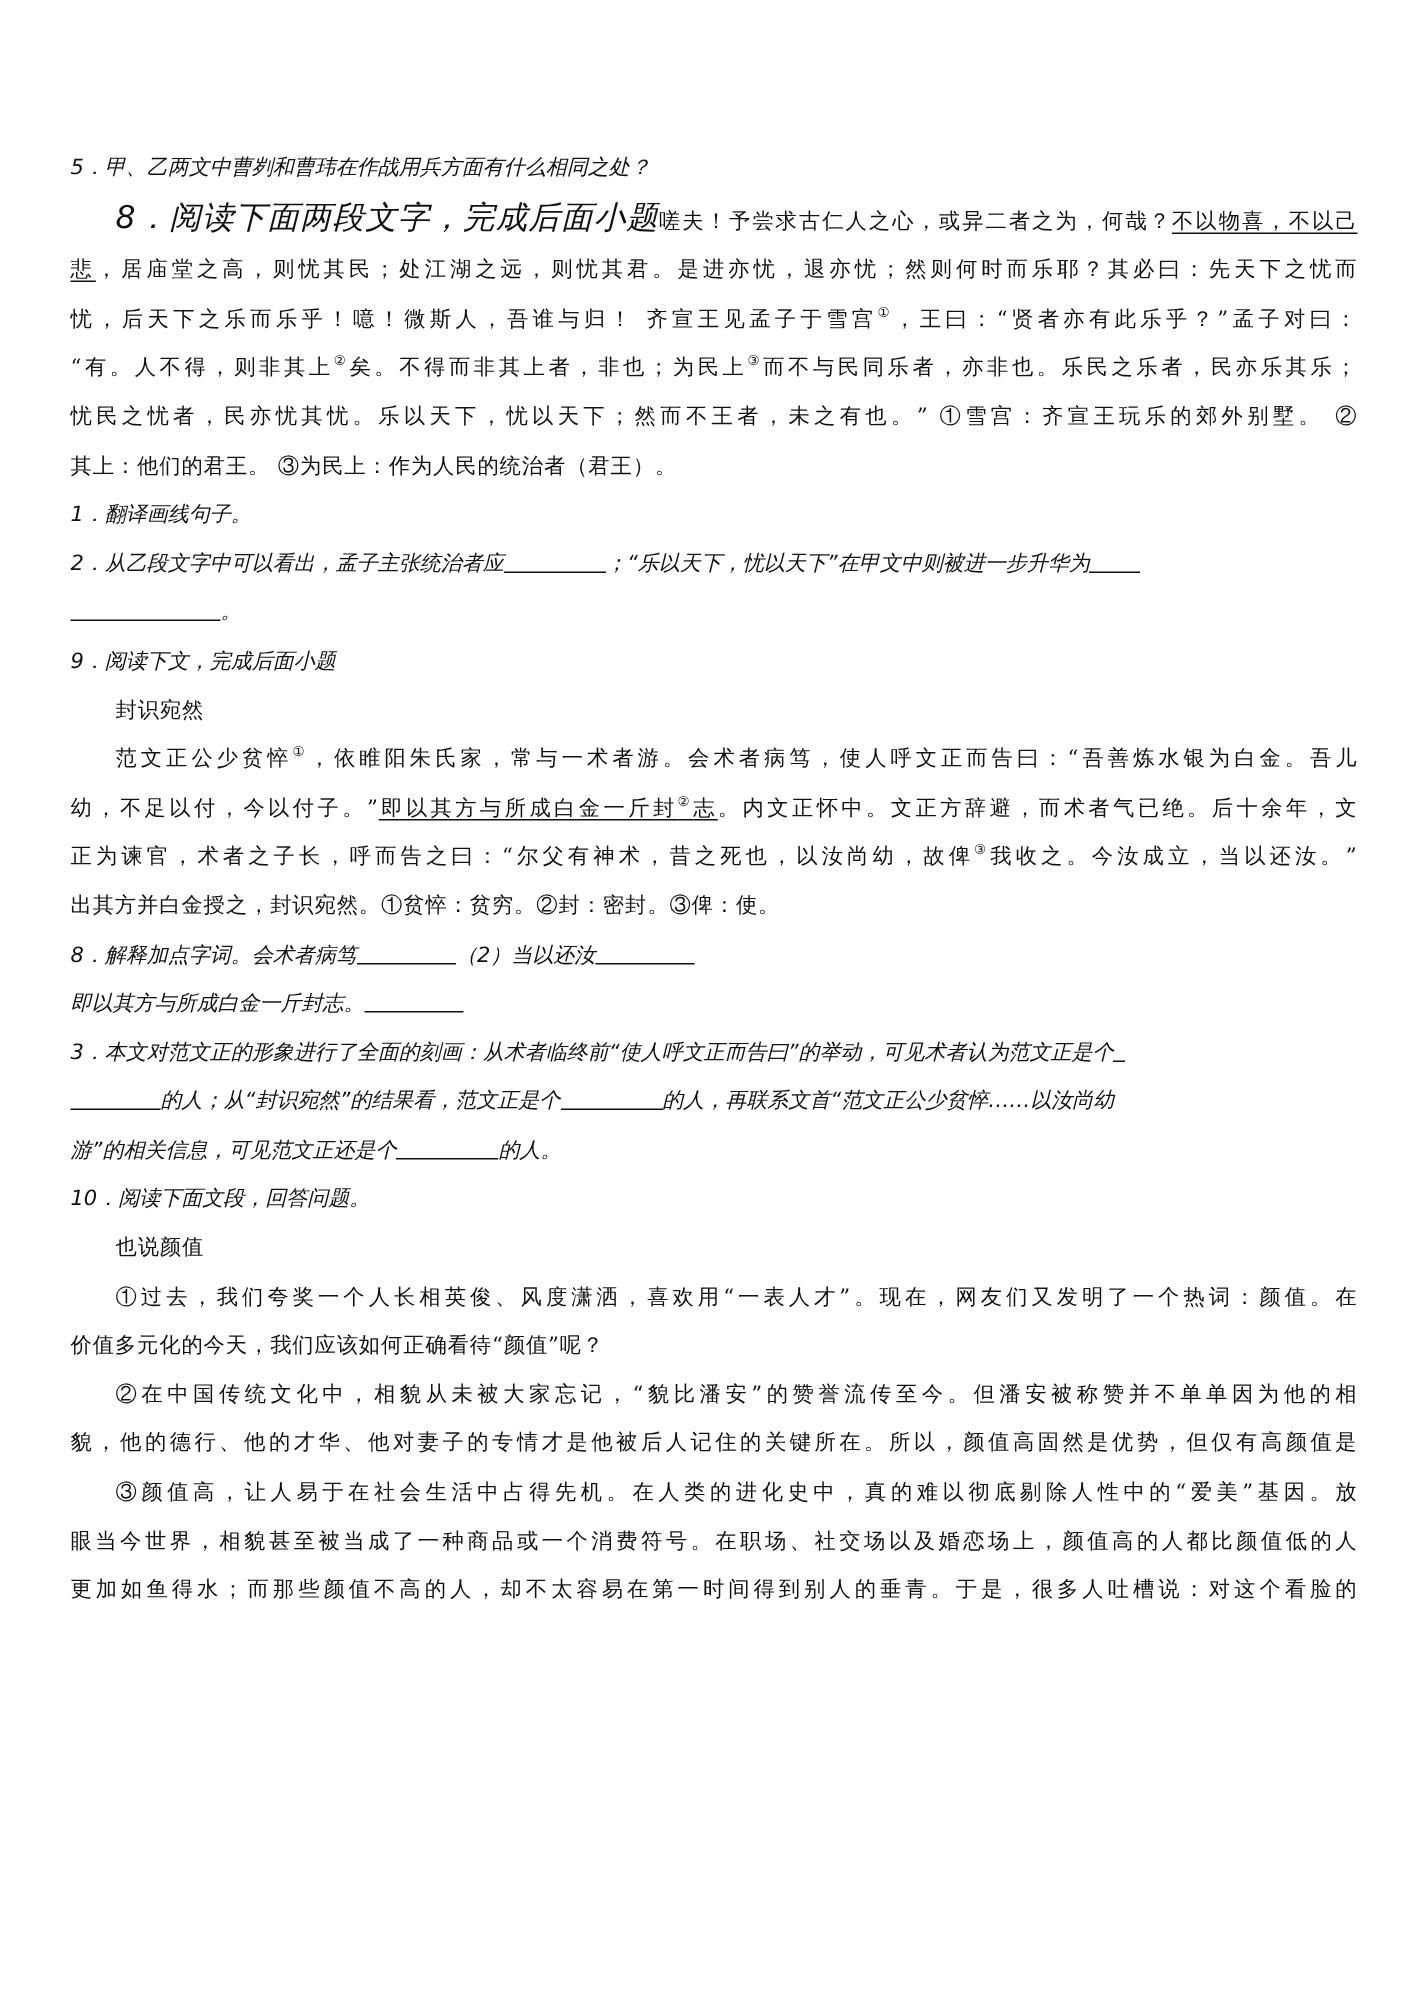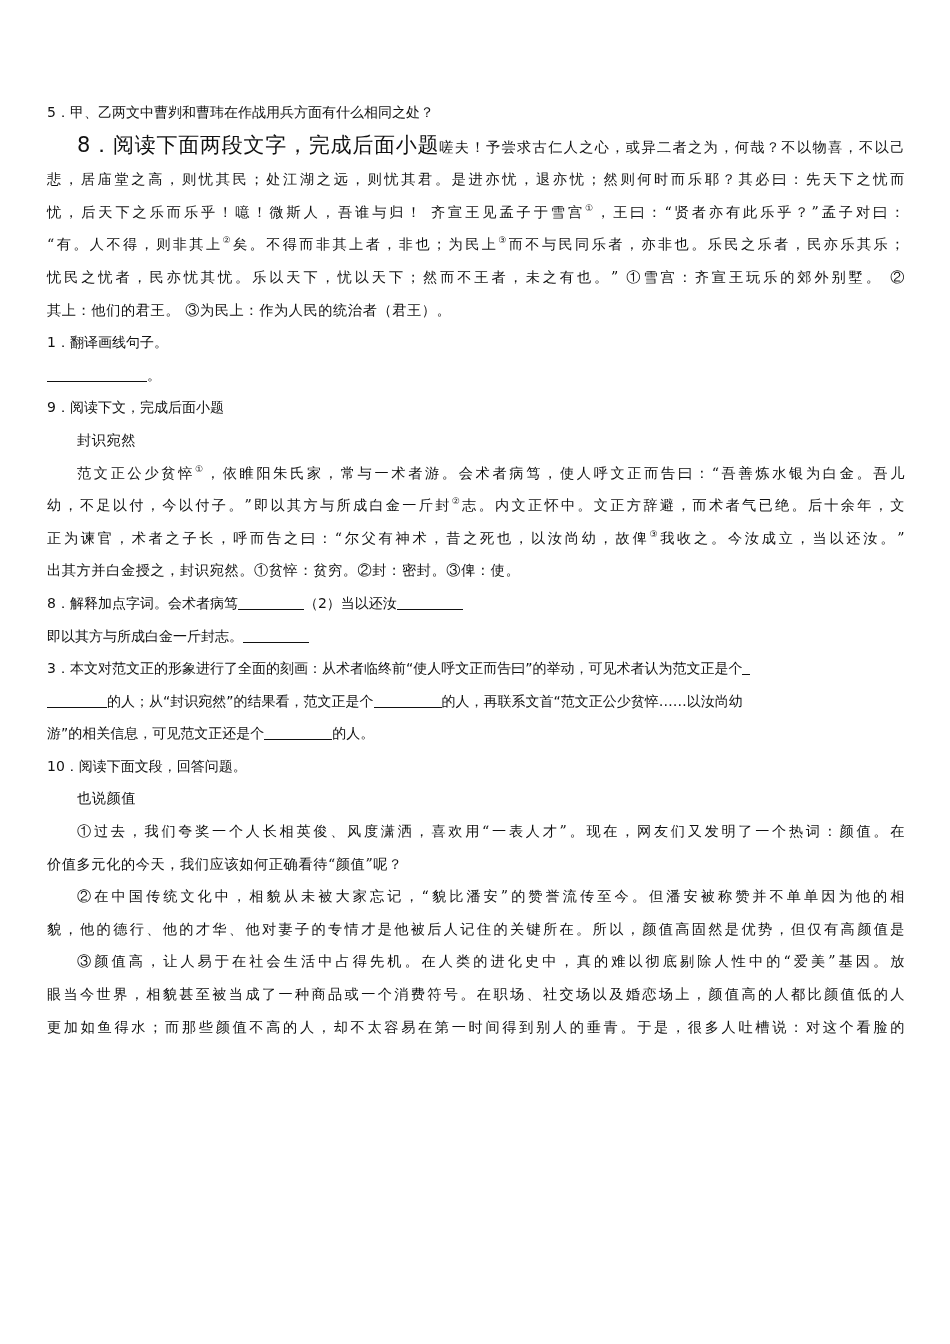--- a/index.html
+++ b/index.html
@@ -1,23 +1,23 @@
 <!DOCTYPE html>
 <html><head>
 <meta charset="utf-8">
 <style>
   html, body { margin: 0; padding: 0; background: #ffffff; }
   body { width: 950px; height: 1344px; position: relative; overflow: hidden;
          font-family: "DejaVu Serif", "Liberation Serif", serif; color: #111; }
   .page { position: absolute; left: 47px; top: 96px; width: 858px; }
   .line { font-size: 14.2px; line-height: 32.6px; white-space: nowrap; letter-spacing: 0.6px; }
   .indent { padding-left: 30px; }
-  .q { font-family: "DejaVu Sans", "Liberation Sans", sans-serif; font-size: 14px; letter-spacing: 0; }
+  .q { font-family: "DejaVu Sans", "Liberation Sans", sans-serif; font-size: 14px; letter-spacing: 0; font-style: italic; }
   .big { font-size: 21px; }
-  .u { text-underline-offset: 3px; }
+  .u { text-decoration: underline; text-underline-offset: 3px; }
   .blank { display: inline-block; border-bottom: 1px solid #111; height: 14px; vertical-align: -2px; }
   sup { font-size: 9px; vertical-align: 6px; line-height: 0; }
   .just { text-align: justify; text-align-last: justify; }
 </style>
 </head>
 <body>
 
 <div class="page">
 
   <div class="line q">5．甲、乙两文中曹刿和曹玮在作战用兵方面有什么相同之处？</div>
@@ -31,20 +31,23 @@
   <div class="line just">
     <span>忧，后天下之乐而乐乎！噫！微斯人，吾谁与归！ 齐宣王见孟子于雪宫</span><sup>①</sup><span>，王曰：“贤者亦有此乐乎？”孟子对曰：</span>
   </div>
   <div class="line just">
     <span>“有。人不得，则非其上</span><sup>②</sup><span>矣。不得而非其上者，非也；为民上</span><sup>③</sup><span>而不与民同乐者，亦非也。乐民之乐者，民亦乐其乐；</span>
   </div>
   <div class="line just">忧民之忧者，民亦忧其忧。乐以天下，忧以天下；然而不王者，未之有也。” ①雪宫：齐宣王玩乐的郊外别墅。 ②</div>
   <div class="line">其上：他们的君王。 ③为民上：作为人民的统治者（君王）。</div>
 
   <div class="line q">1．翻译画线句子。</div>
+  <div class="line q">
+    <span>2．从乙段文字中可以看出，孟子主张统治者应</span><span class="blank" style="width:68px"></span><span>；“乐以天下，忧以天下”在甲文中则被进一步升华为</span><span class="blank" style="width:34px"></span>
+  </div>
   <div class="line q">
     <span class="blank" style="width:100px"></span><span>。</span>
   </div>
 
   <div class="line q">9．阅读下文，完成后面小题</div>
   <div class="line indent">封识宛然</div>
   <div class="line indent just">
     <span>范文正公少贫悴</span><sup>①</sup><span>，依睢阳朱氏家，常与一术者游。会术者病笃，使人呼文正而告曰：“吾善炼水银为白金。吾儿</span>
   </div>
   <div class="line just">

